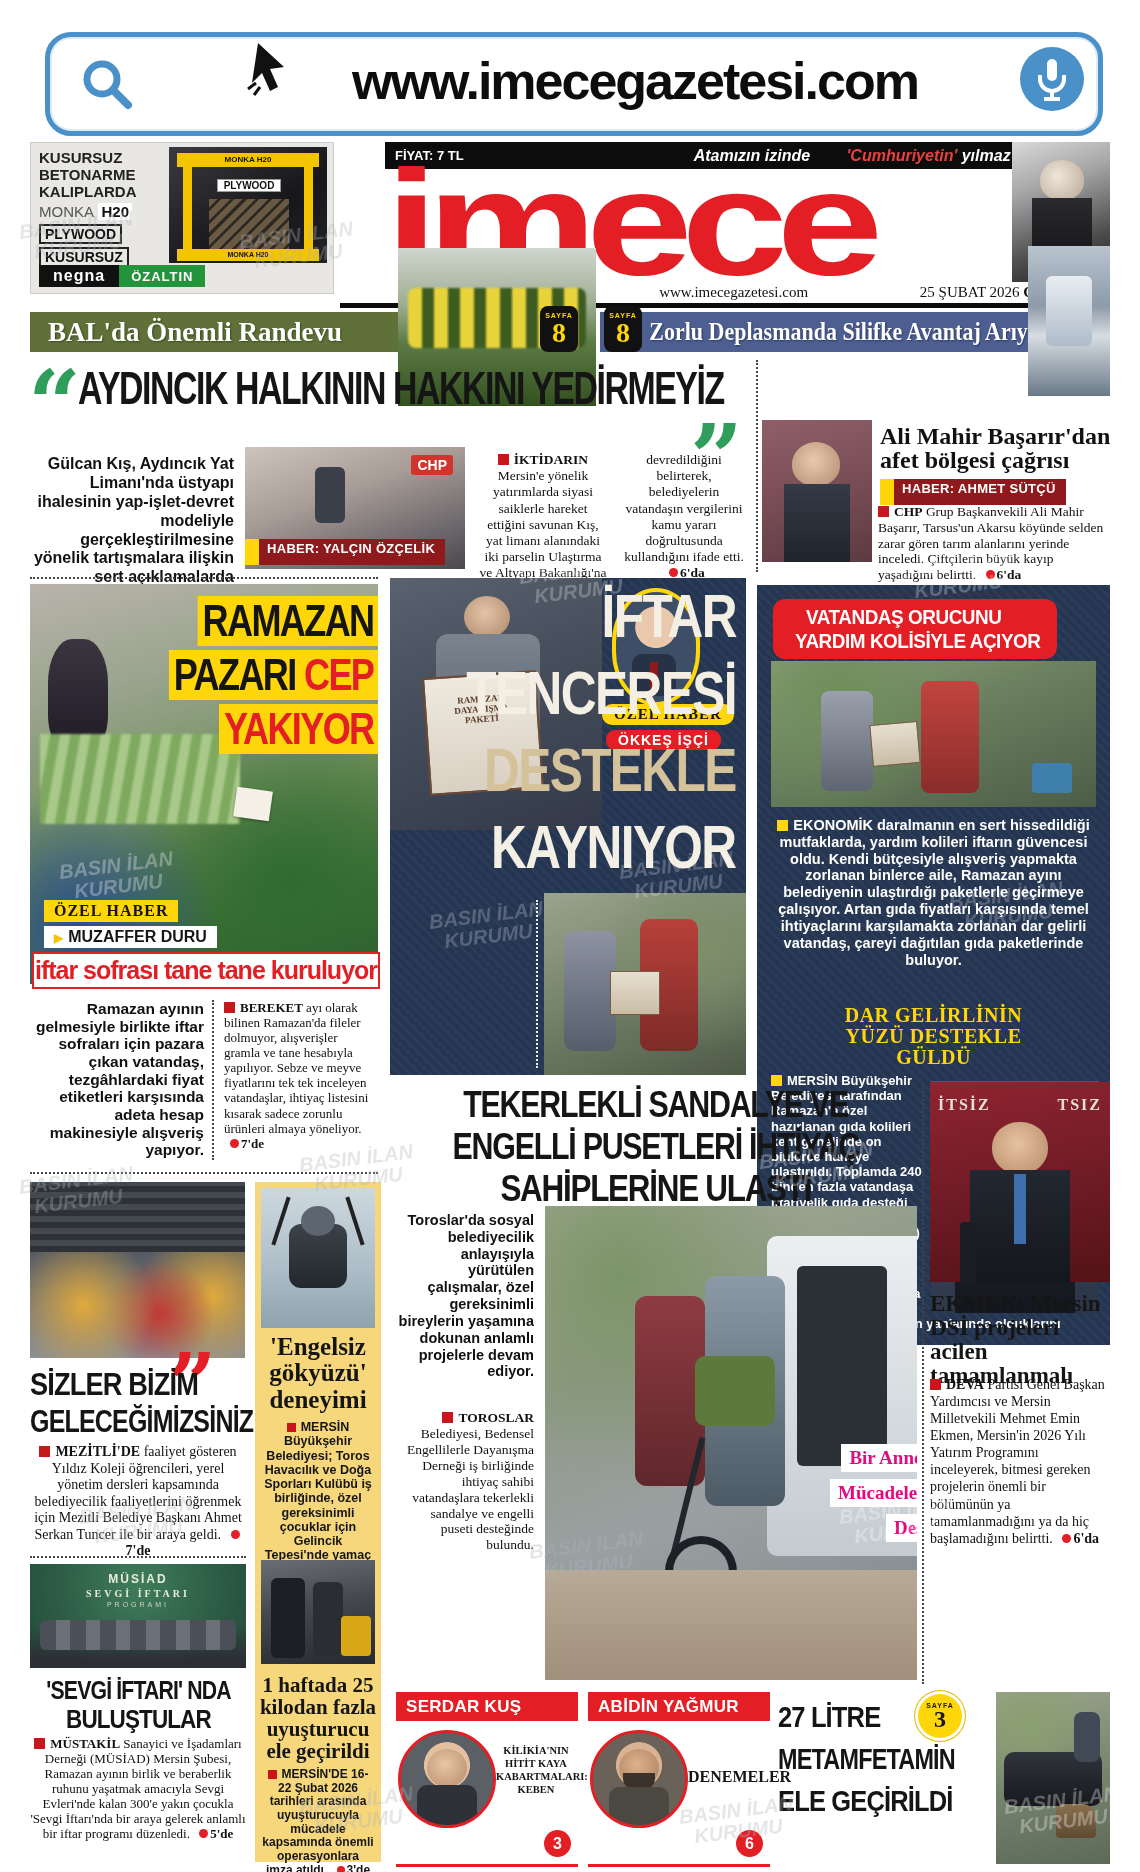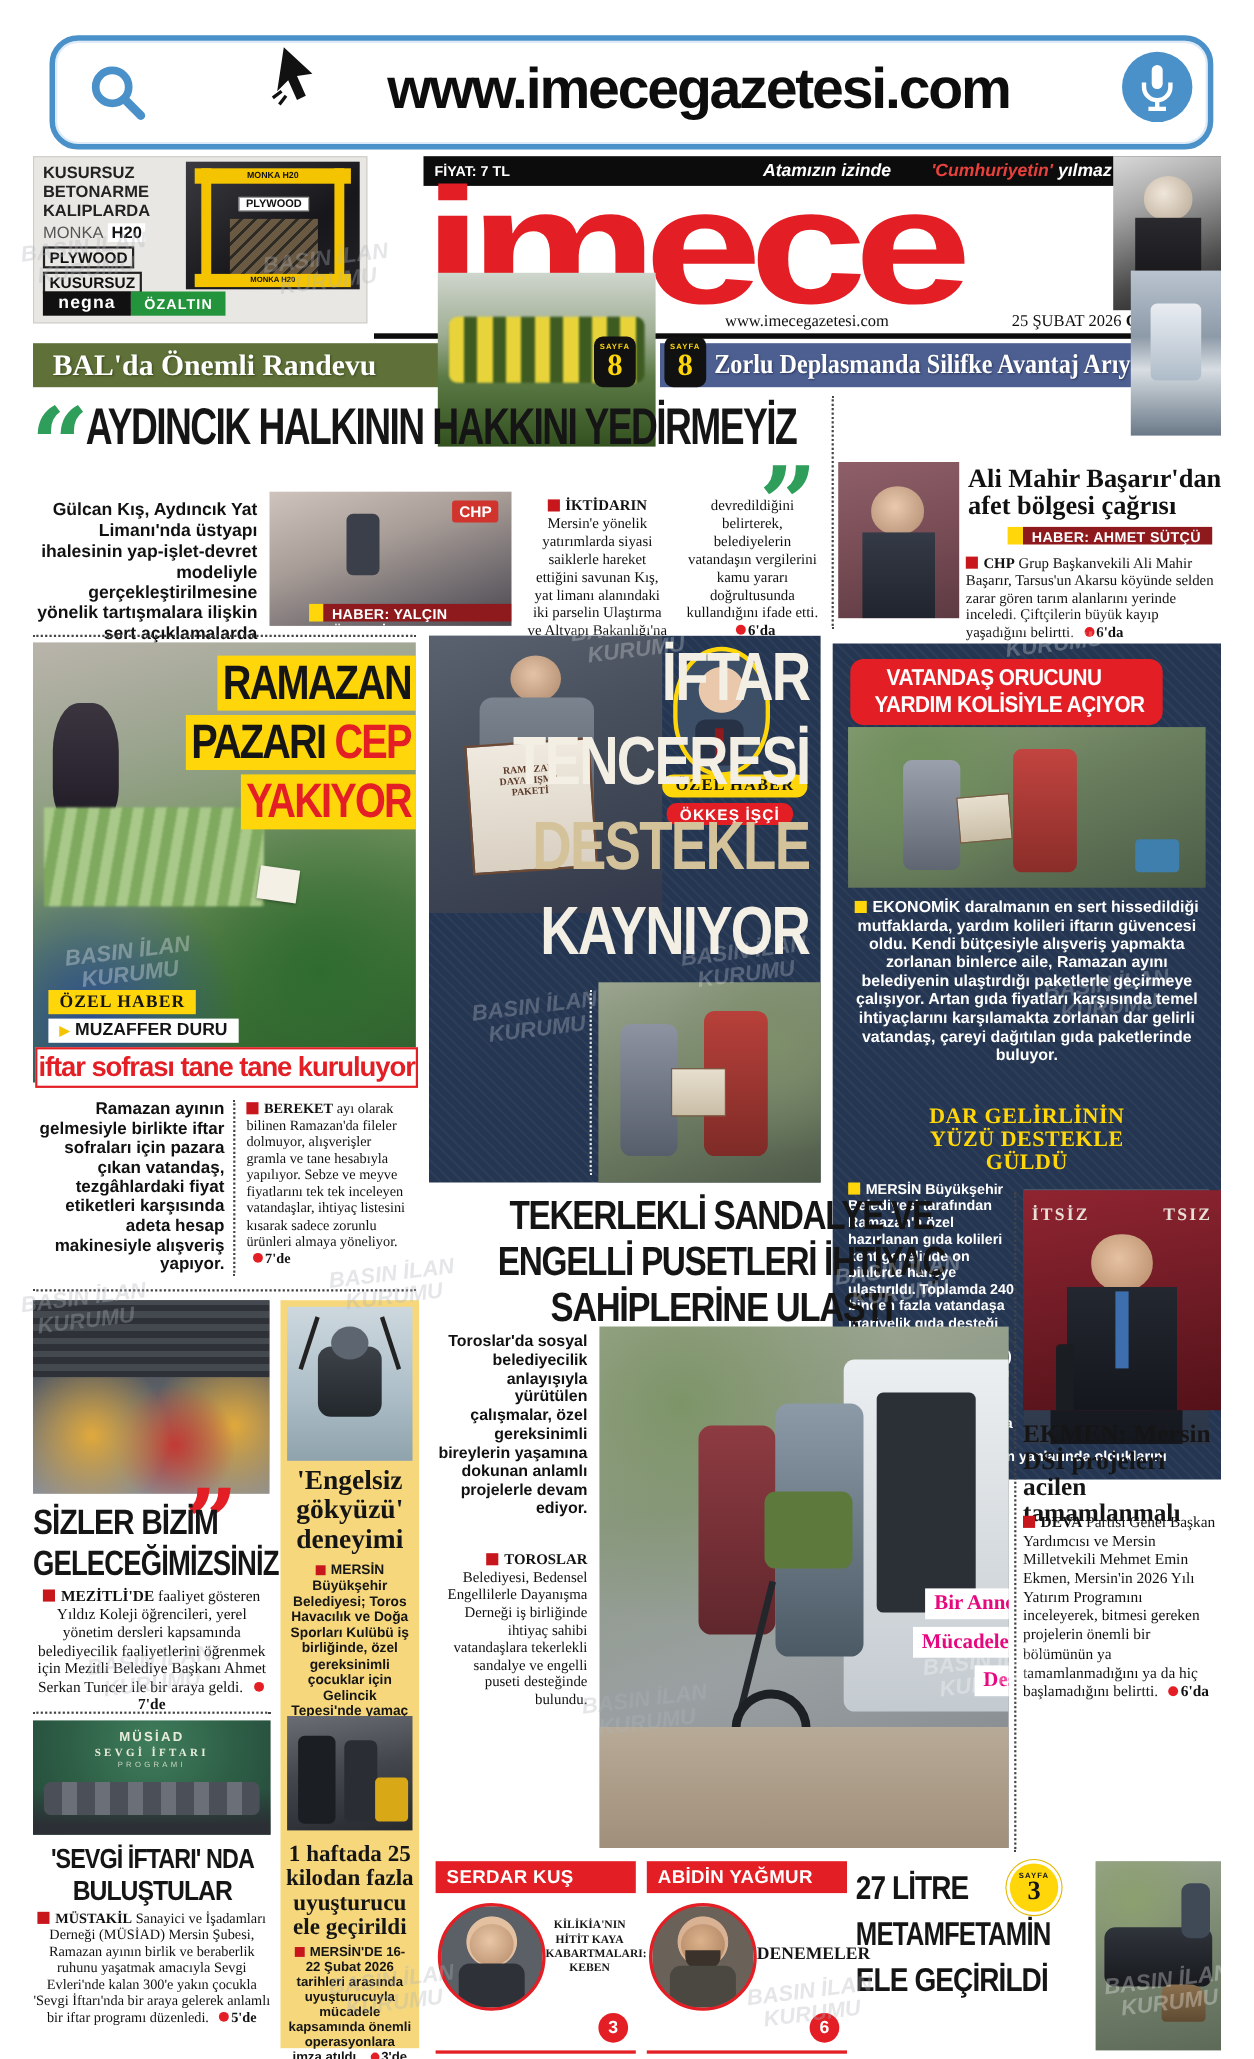--- a/index.html
+++ b/index.html
@@ -8,21 +8,21 @@
   .abs{position:absolute;}
   .photo{position:absolute;overflow:hidden;}
   .serif{font-family:"Liberation Serif",serif;}
   .cond{display:inline-block;white-space:nowrap;transform-origin:0 50%;}
   .cond-r{display:inline-block;white-space:nowrap;transform-origin:100% 50%;}
   .sq{display:inline-block;width:11px;height:11px;margin-right:5px;vertical-align:-1px;}
   .sq.red{background:#c8161d;} .sq.yel{background:#ffd60a;}
   .dot{display:inline-block;width:9px;height:9px;border-radius:50%;background:#e31e24;margin:0 2px 0 6px;}
   .doth{border-top:2px dotted #444;} .dotv{border-left:2px dotted #444;}
   .dotv-w{border-left:2px dotted #eee;}
-  .credit{display:flex;align-items:stretch;height:16px;font:bold 13px "Liberation Sans",sans-serif;margin-left:36px;}
+  .credit{display:flex;align-items:stretch;height:26px;font:bold 13px "Liberation Sans",sans-serif;}
   .credit .yel-block{width:14px;background:#ffd60a;}
   .credit .bar{background:#8e1a1d;color:#fff;padding:2px 10px 0 8px;letter-spacing:.3px;}
   .q{font-family:"DejaVu Serif",serif;font-weight:bold;line-height:.4;}
   .q-open::before{content:"\201C";} .q-close::before{content:"\201D";}
   .page-badge{position:absolute;width:38px;height:46px;background:#111;border-radius:8px;
       display:flex;flex-direction:column;align-items:center;justify-content:center;z-index:6;}
   .page-badge .lbl{font:bold 7px "Liberation Sans",sans-serif;color:#ffd60a;letter-spacing:1px;}
   .page-badge .num{font:bold 28px "Liberation Serif",serif;color:#ffd60a;line-height:1;}
   .wm{position:absolute;color:#aeb4ba;opacity:.33;font:italic bold 20px "Liberation Sans",sans-serif;
       transform:rotate(-7deg);text-align:center;line-height:1.05;pointer-events:none;z-index:44;}

